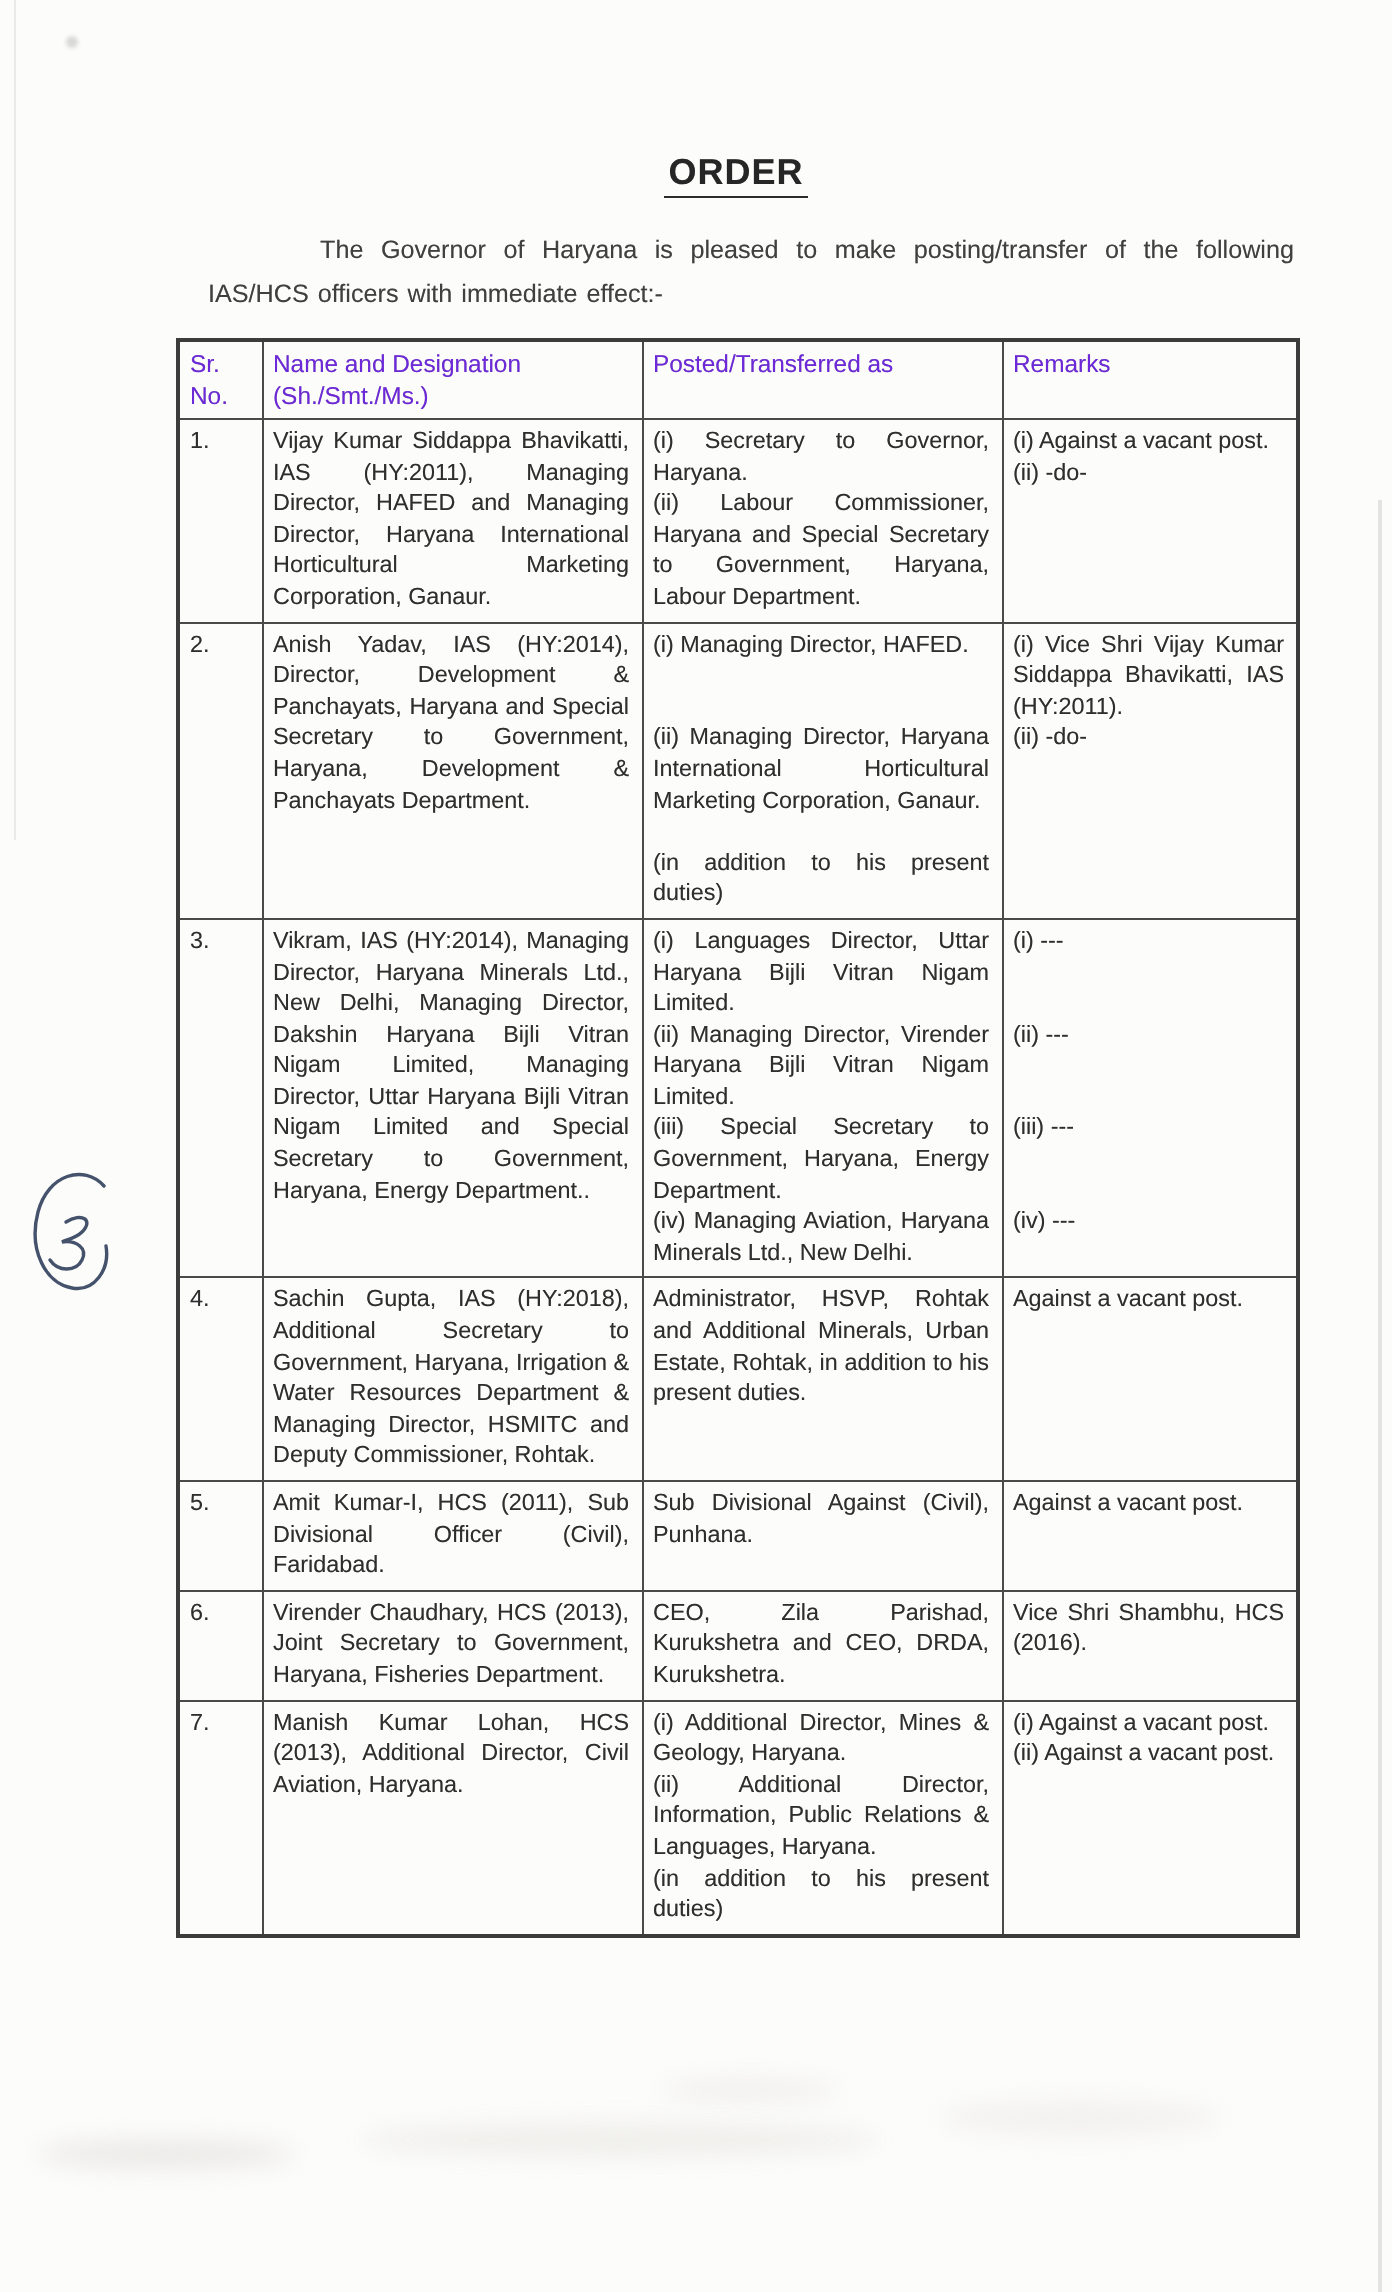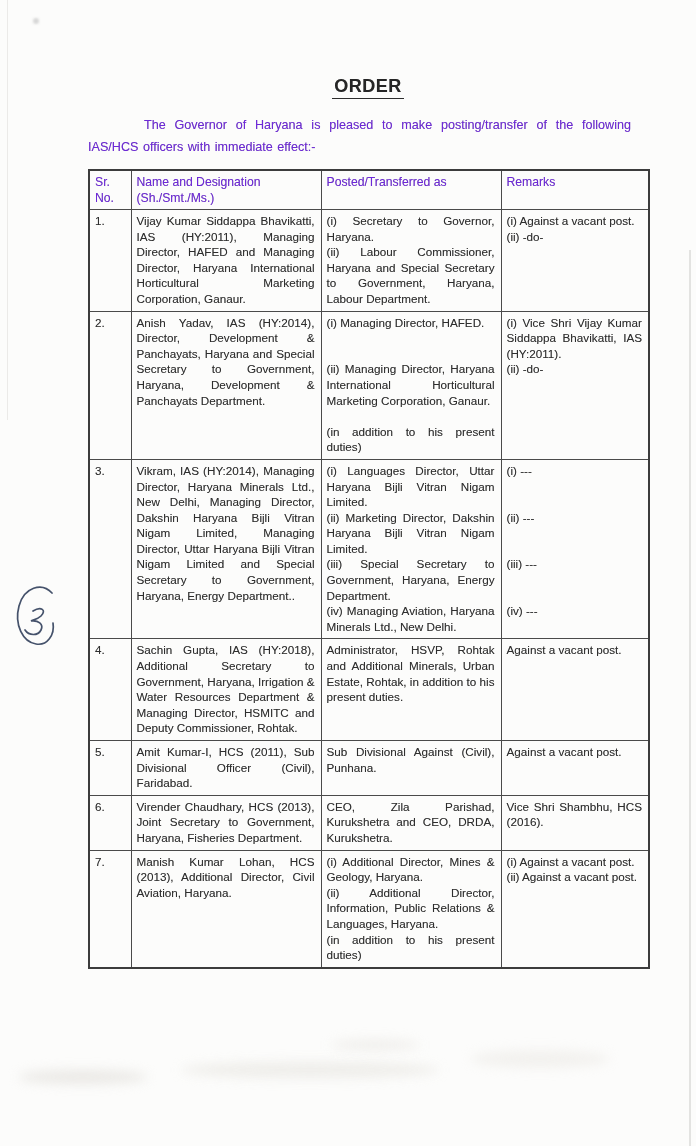--- a/index.html
+++ b/index.html
@@ -26,22 +26,22 @@
   .annotation{position:absolute;left:12px;top:580px;}
 
   .content{position:absolute;left:88px;top:76px;width:560px;}
   .title-wrap{text-align:center;margin:0 0 16px 0;}
   .title{
     display:inline-block;font-weight:bold;font-size:18px;letter-spacing:.5px;
     color:#262626;border-bottom:1.6px solid #2c2c2c;padding:0 2px 1px 2px;
     text-shadow:0 0 .3px rgba(40,40,40,.4);
   }
   .intro{
-    width:543px;margin:0 0 11px 0;
-    font-size:12.6px;line-height:21.5px;color:#6d28d9;
+    width:543px;margin:0 0 11px 16px;
+    font-size:12.6px;line-height:21.5px;color:#404040;
     text-align:justify;text-indent:56px;word-spacing:1px;
     text-shadow:0 0 .3px rgba(40,40,40,.35);
   }
   table.order{
     border-collapse:collapse;table-layout:fixed;width:560px;
     font-size:11.7px;line-height:15.6px;color:#2e2e2e;
     border:2px solid #3c3c3c;
     text-shadow:0 0 .3px rgba(40,40,40,.35);
   }
   table.order th,table.order td{border:1.5px solid #4a4a4a;vertical-align:top;}
@@ -130,21 +130,21 @@
               <p class="cp">(ii) -do-</p>
             </td>
           </tr>
           <tr>
             <td class="c-sr">3.</td>
             <td class="c-name">
               <p class="cp">Vikram, IAS (HY:2014), Managing Director, Haryana Minerals Ltd., New Delhi, Managing Director, Dakshin Haryana Bijli Vitran Nigam Limited, Managing Director, Uttar Haryana Bijli Vitran Nigam Limited and Special Secretary to Government, Haryana, Energy Department..</p>
             </td>
             <td class="c-posted">
               <p class="cp">(i) Languages Director, Uttar Haryana Bijli Vitran Nigam Limited.</p>
-              <p class="cp">(ii) Marketing Director, Dakshin Haryana Bijli Vitran Nigam Limited.</p>
+              <p class="cp">(ii) Managing Director, Virender Haryana Bijli Vitran Nigam Limited.</p>
               <p class="cp">(iii) Special Secretary to Government, Haryana, Energy Department.</p>
               <p class="cp">(iv) Managing Aviation, Haryana Minerals Ltd., New Delhi.</p>
             </td>
             <td class="c-remarks">
               <p class="cp">(i) ---</p>
               <p class="cp sp"></p>
               <p class="cp sp"></p>
               <p class="cp">(ii) ---</p>
               <p class="cp sp"></p>
               <p class="cp sp"></p>

